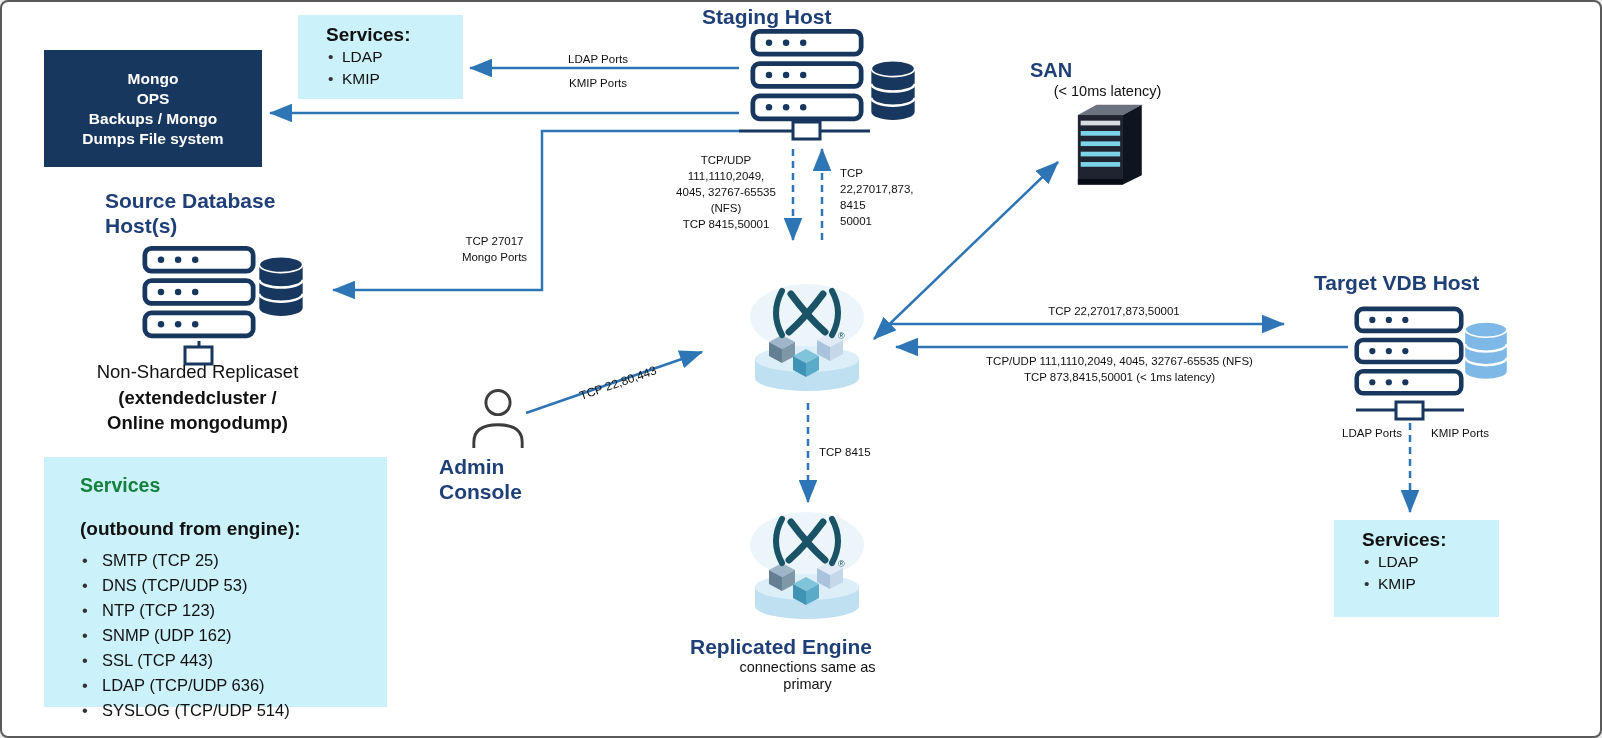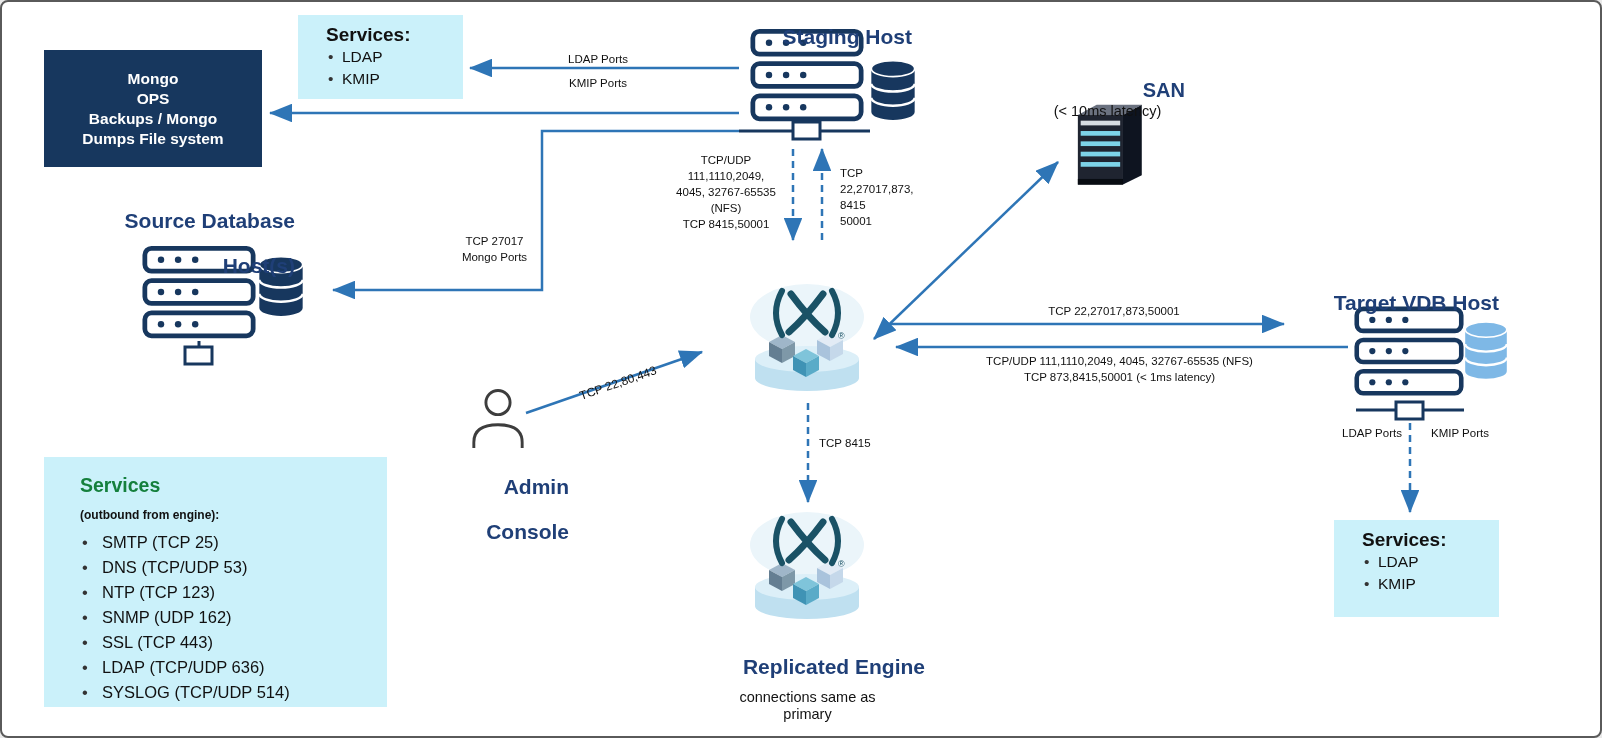--- a/index.html
+++ b/index.html
@@ -1,36 +1,36 @@
 <!DOCTYPE html>
 <html><head>
 <meta charset="utf-8">
 <style>
   * { margin:0; padding:0; box-sizing:border-box; }
   body { background:#e9e9e9; font-family:"Liberation Sans", sans-serif; }
   .canvas { position:relative; width:1602px; height:738px; background:#ffffff;
             border:2px solid #5a5a5a; border-radius:8px; overflow:hidden; }
   .wires { position:absolute; left:0; top:0; }
   .abs { position:absolute; }
-  .heading { color:#1F3F77; font-weight:bold; font-size:21px; line-height:25px; text-align:right;margin-top:20px; }
+  .heading { color:#1F3F77; font-weight:bold; font-size:21px; line-height:25px; text-align:left; }
   .subheading { color:#111; font-size:14.5px; line-height:17px; text-align:center; font-weight:normal; }
   .small { font-size:11.5px; line-height:16px; color:#111; }
   .cyanbox { background:#CBF1FA; }
   .darkbox { background:#17375E; color:#fff; display:flex; flex-direction:column;
              justify-content:center; align-items:center; text-align:left;
              font-weight:bold; font-size:15.5px; line-height:20px; }
   .svcbox { padding:9px 13px 6px 28px; }
   .svcbox .svc-title { font-size:19px; font-weight:bold; color:#111; }
   .svcbox ul { }
   .svcbox li, .outbox li { list-style:none; color:#111; }
   .svcbox li { font-size:15.5px; line-height:22px; padding-left:16px; position:relative; }
   .svcbox li::before, .outbox li::before { content:"\2022"; position:absolute; left:2px; color:#333; }
   .outbox { padding:17px 8px 6px 36px; }
   .outbox .out-title { font-size:19.5px; font-weight:bold; color:#15803d; }
-  .outbox .out-sub { font-size:12px; font-weight:bold; color:#111; margin-top:11px; }
+  .outbox .out-sub { font-size:19px; font-weight:bold; color:#111; margin-top:21px; }
   .outbox ul { margin-top:8px; }
   .outbox li { font-size:16.5px; line-height:25px; padding-left:22px; position:relative; }
   .caption-block { text-align:center; color:#111; font-size:18.5px; line-height:25.5px; }
   .caption-block .b { font-weight:bold; }
   .center { text-align:center; }
   .rot-label { transform:rotate(-19deg); transform-origin:center; font-size:12px; color:#111; text-align:center; }
 </style>
 </head>
 <body>
 
@@ -177,20 +177,25 @@
   <div class="abs center" style="left:1028px; top:56px; width:155px;">
     <div class="heading" style="font-size:20px;">SAN</div>
     <div class="subheading">(&lt; 10ms latency)</div>
   </div>
 
   <div class="abs" style="left:103px; top:186px; width:190px;">
     <div class="heading">Source Database</div>
     <div class="heading">Host(s)</div>
   </div>
 
+  <div class="abs caption-block" style="left:48px; top:357px; width:295px;">
+    <div>Non-Sharded Replicaset</div>
+    <div class="b">(extendedcluster /</div>
+    <div class="b">Online mongodump)</div>
+  </div>
 
   <div class="abs cyanbox outbox" style="left:42px; top:455px; width:343px; height:250px;">
     <div class="out-title">Services</div>
     <div class="out-sub">(outbound from engine):</div>
     <ul>
       <li>SMTP (TCP 25)</li>
       <li>DNS (TCP/UDP 53)</li>
       <li>NTP (TCP 123)</li>
       <li>SNMP (UDP 162)</li>
       <li>SSL (TCP 443)</li>
@@ -199,21 +204,21 @@
     </ul>
   </div>
 
   <div class="abs" style="left:437px; top:452px; width:130px;">
     <div class="heading">Admin</div>
     <div class="heading">Console</div>
   </div>
 
   <div class="abs center" style="left:688px; top:632px; width:235px;">
     <div class="heading">Replicated Engine</div>
-    <div class="subheading" style="margin-top:10px;">connections same as</div>
+    <div class="subheading" style="margin-top:0;">connections same as</div>
     <div class="subheading">primary</div>
   </div>
 
   <div class="abs heading" style="left:1312px; top:268px; width:185px;">Target VDB Host</div>
 
   <div class="abs small" style="left:1337px; top:423px; width:66px; text-align:center;">LDAP Ports</div>
   <div class="abs small" style="left:1424px; top:423px; width:68px; text-align:center;">KMIP Ports</div>
 
   <div class="abs cyanbox svcbox" style="left:1332px; top:518px; width:165px; height:97px;">
     <div class="svc-title">Services:</div>
@@ -248,15 +253,15 @@
 
   <div class="abs rot-label" style="left:556px; top:374px; width:120px;">TCP 22,80,443</div>
 
   <div class="abs small center" style="left:1012px; top:301px; width:200px;">TCP 22,27017,873,50001</div>
 
   <div class="abs small center" style="left:955px; top:351px; width:325px;">
     <div>TCP/UDP 111,1110,2049, 4045, 32767-65535 (NFS)</div>
     <div>TCP 873,8415,50001 (&lt; 1ms latency)</div>
   </div>
 
-  <div class="abs small" style="left:817px; top:433px; width:70px;">TCP 8415</div>
+  <div class="abs small" style="left:817px; top:442px; width:70px;">TCP 8415</div>
 
 </div>
 
 </body></html>

